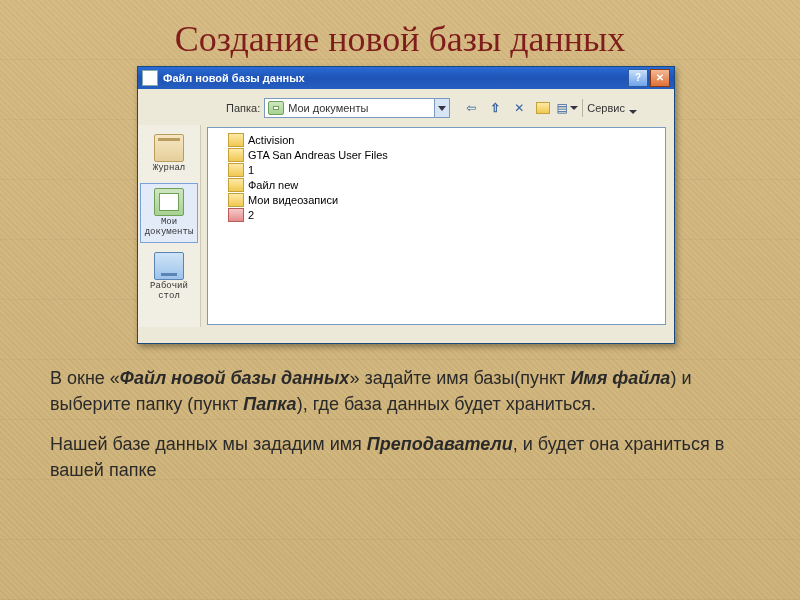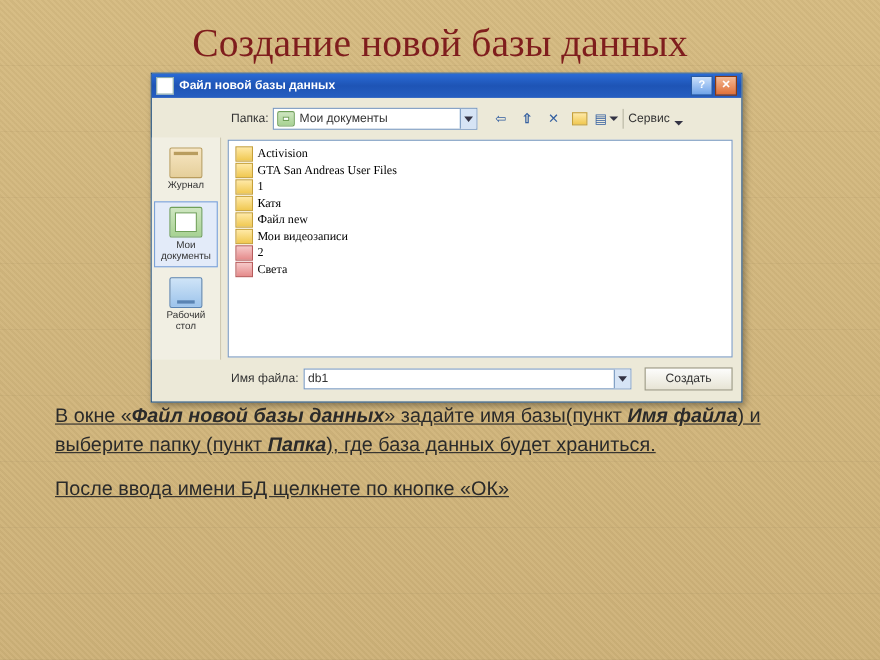--- a/index.html
+++ b/index.html
@@ -29,21 +29,21 @@
     color: #7f1d1d;
     font-family: Georgia, 'Times New Roman', serif;
   }
   .bullets {
     position: absolute;
     left: 50px; right: 50px; top: 365px;
     font-size: 18px;
     line-height: 1.45;
     color: #2a2a2a;
   }
-  .bullets p { margin: 0 0 14px 0; text-decoration: underline; }
+  .bullets p { margin: 0 0 14px 0; }
 
   
   .dialog {
     position: absolute;
     left: 137px; top: 66px;
     width: 536px;
     background: #ece9d8;
     border: 1px solid #1a4a7c;
     box-shadow: 2px 3px 6px rgba(0,0,0,0.35);
     font-size: 11px;
@@ -67,20 +67,21 @@
     border:1px solid #8a3a10; color:#fff;
     display:flex;align-items:center;justify-content:center;
     font-size:10px; line-height:1;
   }
   .win-btn.help { background: linear-gradient(#c9dffb,#6fa3e8); border-color:#2a5aa0; }
 
   .topbar {
     display:flex; align-items:center; gap:4px;
     padding: 6px 8px 4px 72px;
     height: 26px;
+    margin-left: 16px;
   }
   .label { color:#333; }
   .folder-select {
     flex: 0 0 178px; height:18px;
     background:#fff; border:1px solid #7a9ac0;
     display:flex; align-items:center; padding:0 3px; gap:4px;
     position: relative;
   }
   .folder-select .dd {
     position:absolute; right:0; top:0; bottom:0; width:14px;
@@ -99,36 +100,36 @@
   .body-area { display:flex; }
   .places {
     width: 62px;
     background:#f1efe3;
     border-right:1px solid #cfc9b3;
     padding: 4px 0 8px 0;
     display:flex; flex-direction:column; align-items:center; gap:4px;
   }
   .place {
     width:56px; display:flex; flex-direction:column; align-items:center;
-    padding:4px 0; border:1px solid transparent;
+    padding:4px 0; border:1px solid transparent;font-family:Liberation Mono, monospace;
   }
   .place.selected { background:#e3ebf9; border:1px solid #7aa1d8;}
   .place .pi { width:28px; height:26px; }
   .place .pl { font-size:9px; text-align:center; margin-top:2px; color:#333; line-height:1.1;}
   .ic-mydocs { background:linear-gradient(#cfe6c1,#a7d292); border:1px solid #6fa058; border-radius:2px; position:relative;}
   .ic-mydocs::after{content:""; position:absolute; inset:4px; background:#fff; border:1px solid #6fa058;}
   .ic-desktop { background:linear-gradient(#cfe4f7,#9cc3eb); border:1px solid #5a84b3; border-radius:2px; position:relative;}
   .ic-desktop::after{content:"";position:absolute; left:6px; right:6px; bottom:3px; height:3px; background:#5a84b3;}
   .ic-journal { background:linear-gradient(#f7e6c3,#e5cf9a); border:1px solid #b99d5e; border-radius:2px; position:relative;}
   .ic-journal::after{content:"";position:absolute; top:3px; left:3px; right:3px; height:3px; background:#b99d5e;}
   .ic-star { background: radial-gradient(circle at 50% 40%, #ffe27a, #f2c33a 70%); border:1px solid #c6a038; border-radius:2px;}
 
   .file-pane {
     flex:1; background:#fff; border:1px solid #7a9ac0; margin:2px 8px 2px 6px;
-    height: 188px; padding:4px 6px; overflow:hidden;font-family:Liberation Serif, serif;
+    height: 188px; padding:4px 20px; overflow:hidden;
   }
   .fi { display:flex; align-items:center; gap:4px; height:15px; font-size:11px; color:#000;}
   .fi .icon { width:14px; height:12px; }
   .ic-sm-folder { background:linear-gradient(#ffe9a6,#f0c851); border:1px solid #c6a038;}
   .ic-sm-db { background:linear-gradient(#f6c9c9,#e58b8b); border:1px solid #b85b5b;}
 
   .bottom {
     padding: 6px 8px 10px 72px;
     position:relative;
   }
@@ -212,53 +213,37 @@
       <div class="fi">
           <span class="icon ic-sm-folder"></span>
           <span>GTA San Andreas User Files</span>
         </div>
       <div class="fi">
           <span class="icon ic-sm-folder"></span>
           <span>1</span>
         </div>
       <div class="fi">
           <span class="icon ic-sm-folder"></span>
-          <span>Катя</span>
-        </div>
-      <div class="fi">
-          <span class="icon ic-sm-folder"></span>
           <span>Файл new</span>
         </div>
       <div class="fi">
           <span class="icon ic-sm-folder"></span>
           <span>Мои видеозаписи</span>
         </div>
       <div class="fi">
           <span class="icon ic-sm-db"></span>
           <span>2</span>
         </div>
-      <div class="fi">
-          <span class="icon ic-sm-db"></span>
-          <span>Света</span>
-        </div>
     </div>
   </div>
 
   <div class="bottom">
-    <div class="row">
-      <span class="label">Имя файла:</span>
-      <div class="txtfield">
-        <span>db1</span>
-        <span class="dd">
-            <span class="tri-down"></span>
-          </span>
-      </div>
-      <div class="btn">Создать</div>
-    </div>
   </div>
 </div>
 
 <div class="bullets">
   <p>
     <span>В окне «</span><b><i>Файл новой базы данных</i></b><span>» задайте имя базы(пункт </span><b><i>Имя файла</i></b><span>) и выберите папку (пункт </span><b><i>Папка</i></b><span>), где база данных будет храниться.</span>
   </p>
-  <p>После ввода имени БД щелкнете по кнопке «ОК»</p>
+  <p>
+    <span>Нашей базе данных мы зададим имя </span><b><i>Преподаватели</i></b><span>, и будет она храниться в вашей папке</span>
+  </p>
 </div>
 
 </body></html>

